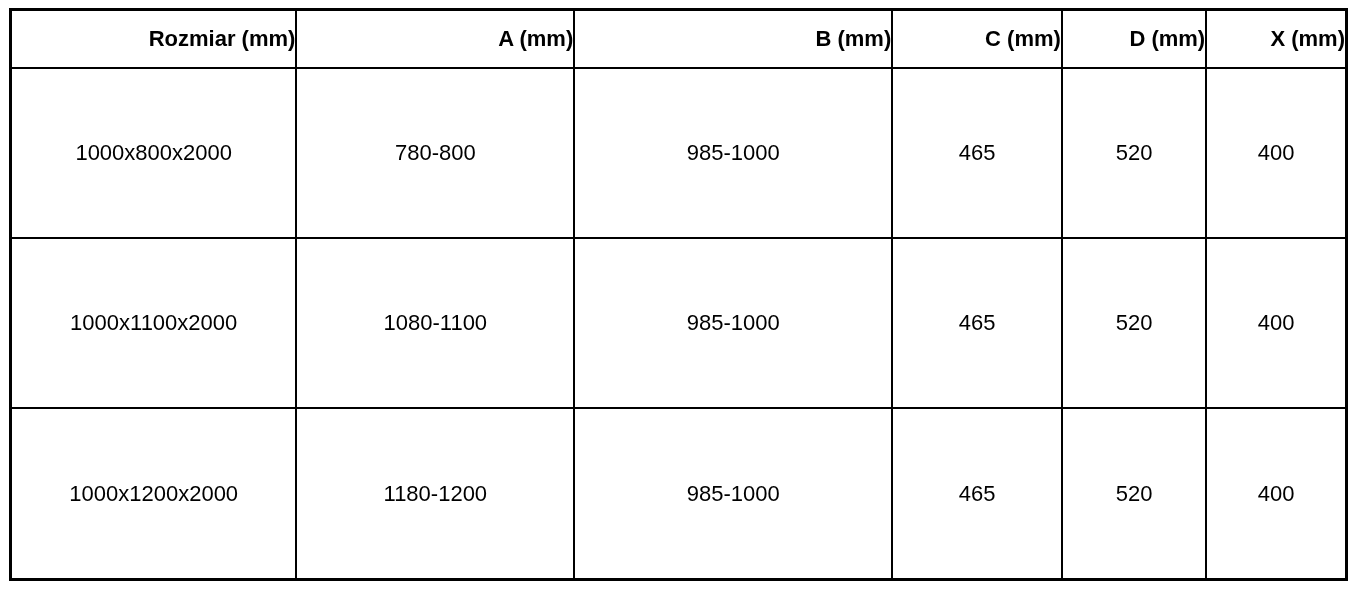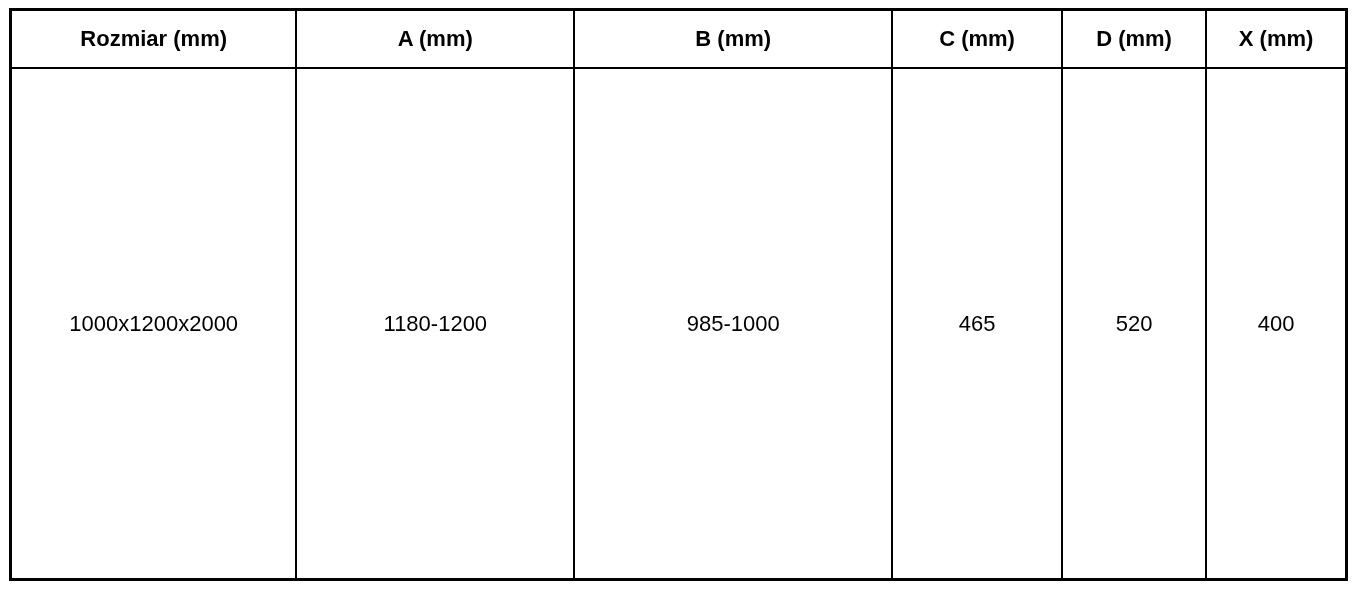--- a/index.html
+++ b/index.html
@@ -36,20 +36,21 @@
     vertical-align: middle;
     color: #000000;
     padding: 0;
     overflow: hidden;
     white-space: nowrap;
   }
   table.spec-table th {
     height: 56px;
     font-size: 22px;
     font-weight: 700;
+    text-align: right;
   }
   table.spec-table td {
     height: 62px;
     font-size: 22px;
     font-weight: 400;
   }
 </style>
 </head>
 <body>
 
@@ -68,20 +69,36 @@
         <th>Rozmiar (mm)</th>
         <th>A (mm)</th>
         <th>B (mm)</th>
         <th>C (mm)</th>
         <th>D (mm)</th>
         <th>X (mm)</th>
       </tr>
     </thead>
     <tbody id="table-body">
         <tr>
+          <td>1000x800x2000</td>
+          <td>780-800</td>
+          <td>985-1000</td>
+          <td>465</td>
+          <td>520</td>
+          <td>400</td>
+        </tr>
+        <tr>
+          <td>1000x1100x2000</td>
+          <td>1080-1100</td>
+          <td>985-1000</td>
+          <td>465</td>
+          <td>520</td>
+          <td>400</td>
+        </tr>
+        <tr>
           <td>1000x1200x2000</td>
           <td>1180-1200</td>
           <td>985-1000</td>
           <td>465</td>
           <td>520</td>
           <td>400</td>
         </tr>
       </tbody>
   </table>
 </div>

